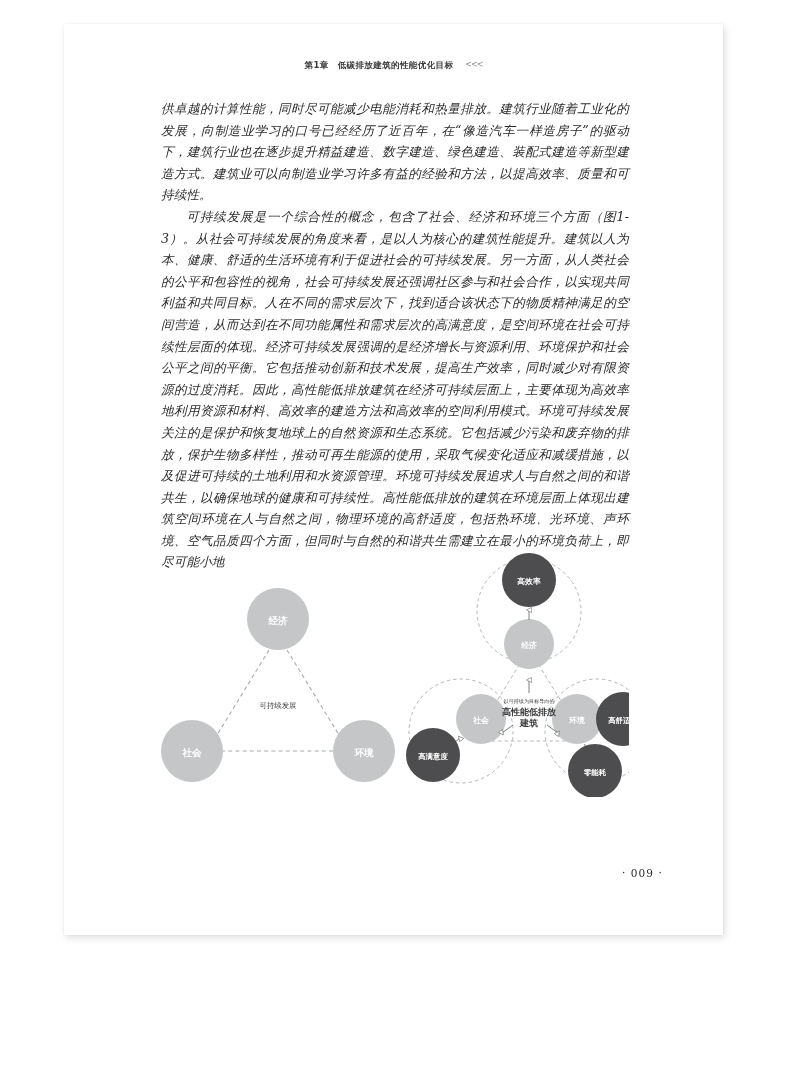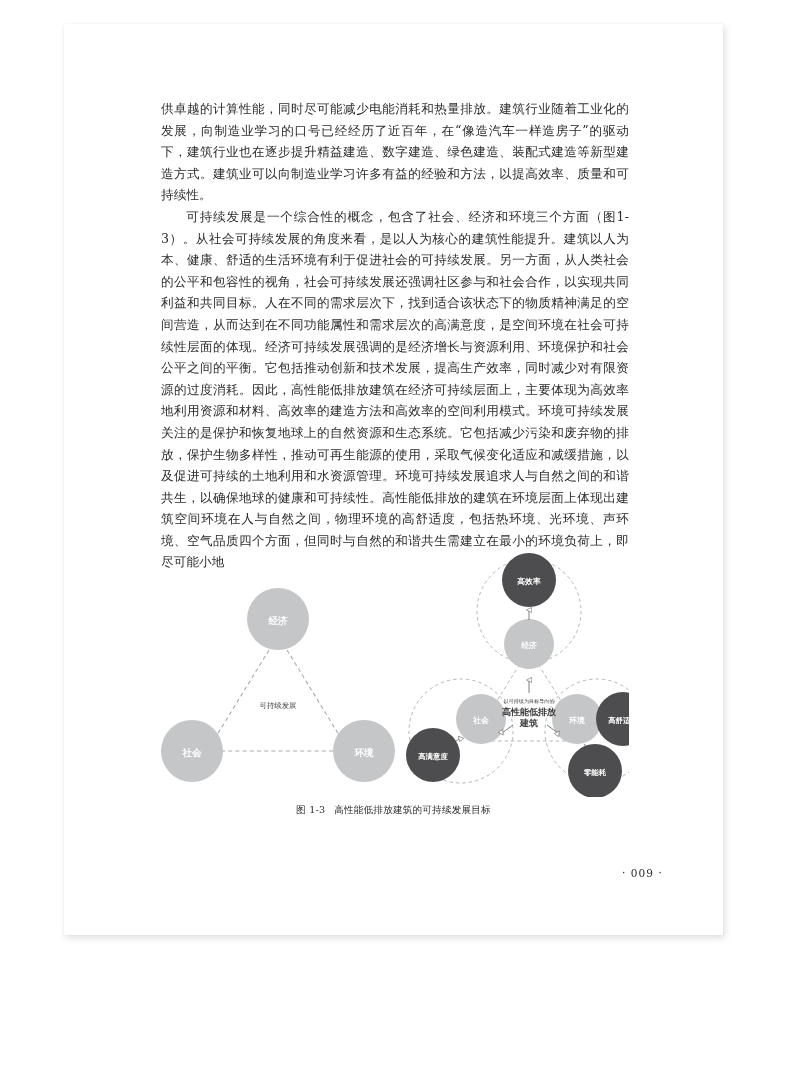--- a/index.html
+++ b/index.html
@@ -61,20 +61,21 @@
   }
   .para {
     margin: 0;
     font-size: 12.6px;
     line-height: 21.6px;
     color: #2b2b2b;
     text-align: justify;
     text-justify: inter-character;
     letter-spacing: 0.1px;
     font-family: "DejaVu Serif", "Liberation Serif", serif;
+    font-style: italic;
   }
   .para.indent { text-indent: 2em; }
 
   
   #figure {
     position: absolute;
     left: 97px;
     top: 525px;
     width: 468px;
     height: 248px;
@@ -125,20 +126,23 @@
     font-family: "DejaVu Sans", "Liberation Sans", sans-serif;
     text-anchor: middle;
     dominant-baseline: central;
   }
 </style>
 </head>
 <body>
 
 <div id="page-sheet">
 
+  <div id="running-head">
+    <span class="chapter-no">第1章</span><span class="rh-title">低碳排放建筑的性能优化目标</span><span class="chevrons">&lt;&lt;&lt;</span>
+  </div>
 
   <div id="body-text">
     <p class="para">供卓越的计算性能，同时尽可能减少电能消耗和热量排放。建筑行业随着工业化的发展，向制造业学习的口号已经经历了近百年，在“像造汽车一样造房子”的驱动下，建筑行业也在逐步提升精益建造、数字建造、绿色建造、装配式建造等新型建造方式。建筑业可以向制造业学习许多有益的经验和方法，以提高效率、质量和可持续性。</p>
     <p class="para indent">可持续发展是一个综合性的概念，包含了社会、经济和环境三个方面（图1-3）。从社会可持续发展的角度来看，是以人为核心的建筑性能提升。建筑以人为本、健康、舒适的生活环境有利于促进社会的可持续发展。另一方面，从人类社会的公平和包容性的视角，社会可持续发展还强调社区参与和社会合作，以实现共同利益和共同目标。人在不同的需求层次下，找到适合该状态下的物质精神满足的空间营造，从而达到在不同功能属性和需求层次的高满意度，是空间环境在社会可持续性层面的体现。经济可持续发展强调的是经济增长与资源利用、环境保护和社会公平之间的平衡。它包括推动创新和技术发展，提高生产效率，同时减少对有限资源的过度消耗。因此，高性能低排放建筑在经济可持续层面上，主要体现为高效率地利用资源和材料、高效率的建造方法和高效率的空间利用模式。环境可持续发展关注的是保护和恢复地球上的自然资源和生态系统。它包括减少污染和废弃物的排放，保护生物多样性，推动可再生能源的使用，采取气候变化适应和减缓措施，以及促进可持续的土地利用和水资源管理。环境可持续发展追求人与自然之间的和谐共生，以确保地球的健康和可持续性。高性能低排放的建筑在环境层面上体现出建筑空间环境在人与自然之间，物理环境的高舒适度，包括热环境、光环境、声环境、空气品质四个方面，但同时与自然的和谐共生需建立在最小的环境负荷上，即尽可能小地</p>
   </div>
 
   <div id="figure">
     <svg width="468" height="248" viewBox="0 0 468 248" xmlns="http://www.w3.org/2000/svg">
       <defs>
         <marker id="hollowArrow" markerWidth="7" markerHeight="7" refX="3.5" refY="3.5" orient="auto">
@@ -214,19 +218,16 @@
           <line x1="386" y1="176" x2="397" y2="184" stroke="#6f7173" stroke-width="0.9" marker-end="url(#hollowArrow)"></line>
 
           <text class="center-label" x="368" y="152" font-size="5.1" fill="#5a5a5c">以可持续为目标导向的</text>
           <text class="center-label" x="368" y="163" font-size="9" font-weight="700" fill="#2b2b2b">高性能低排放</text>
           <text class="center-label" x="368" y="174" font-size="9" font-weight="700" fill="#2b2b2b">建筑</text>
         </g>
       </g>
     </svg>
   </div>
 
-  <div id="figure-caption">
-    <span class="fig-no">图 1-3</span><span>高性能低排放建筑的可持续发展目标</span>
-  </div>
 
   <div id="folio">· 009 ·</div>
 
 </div>
 
 </body></html>

